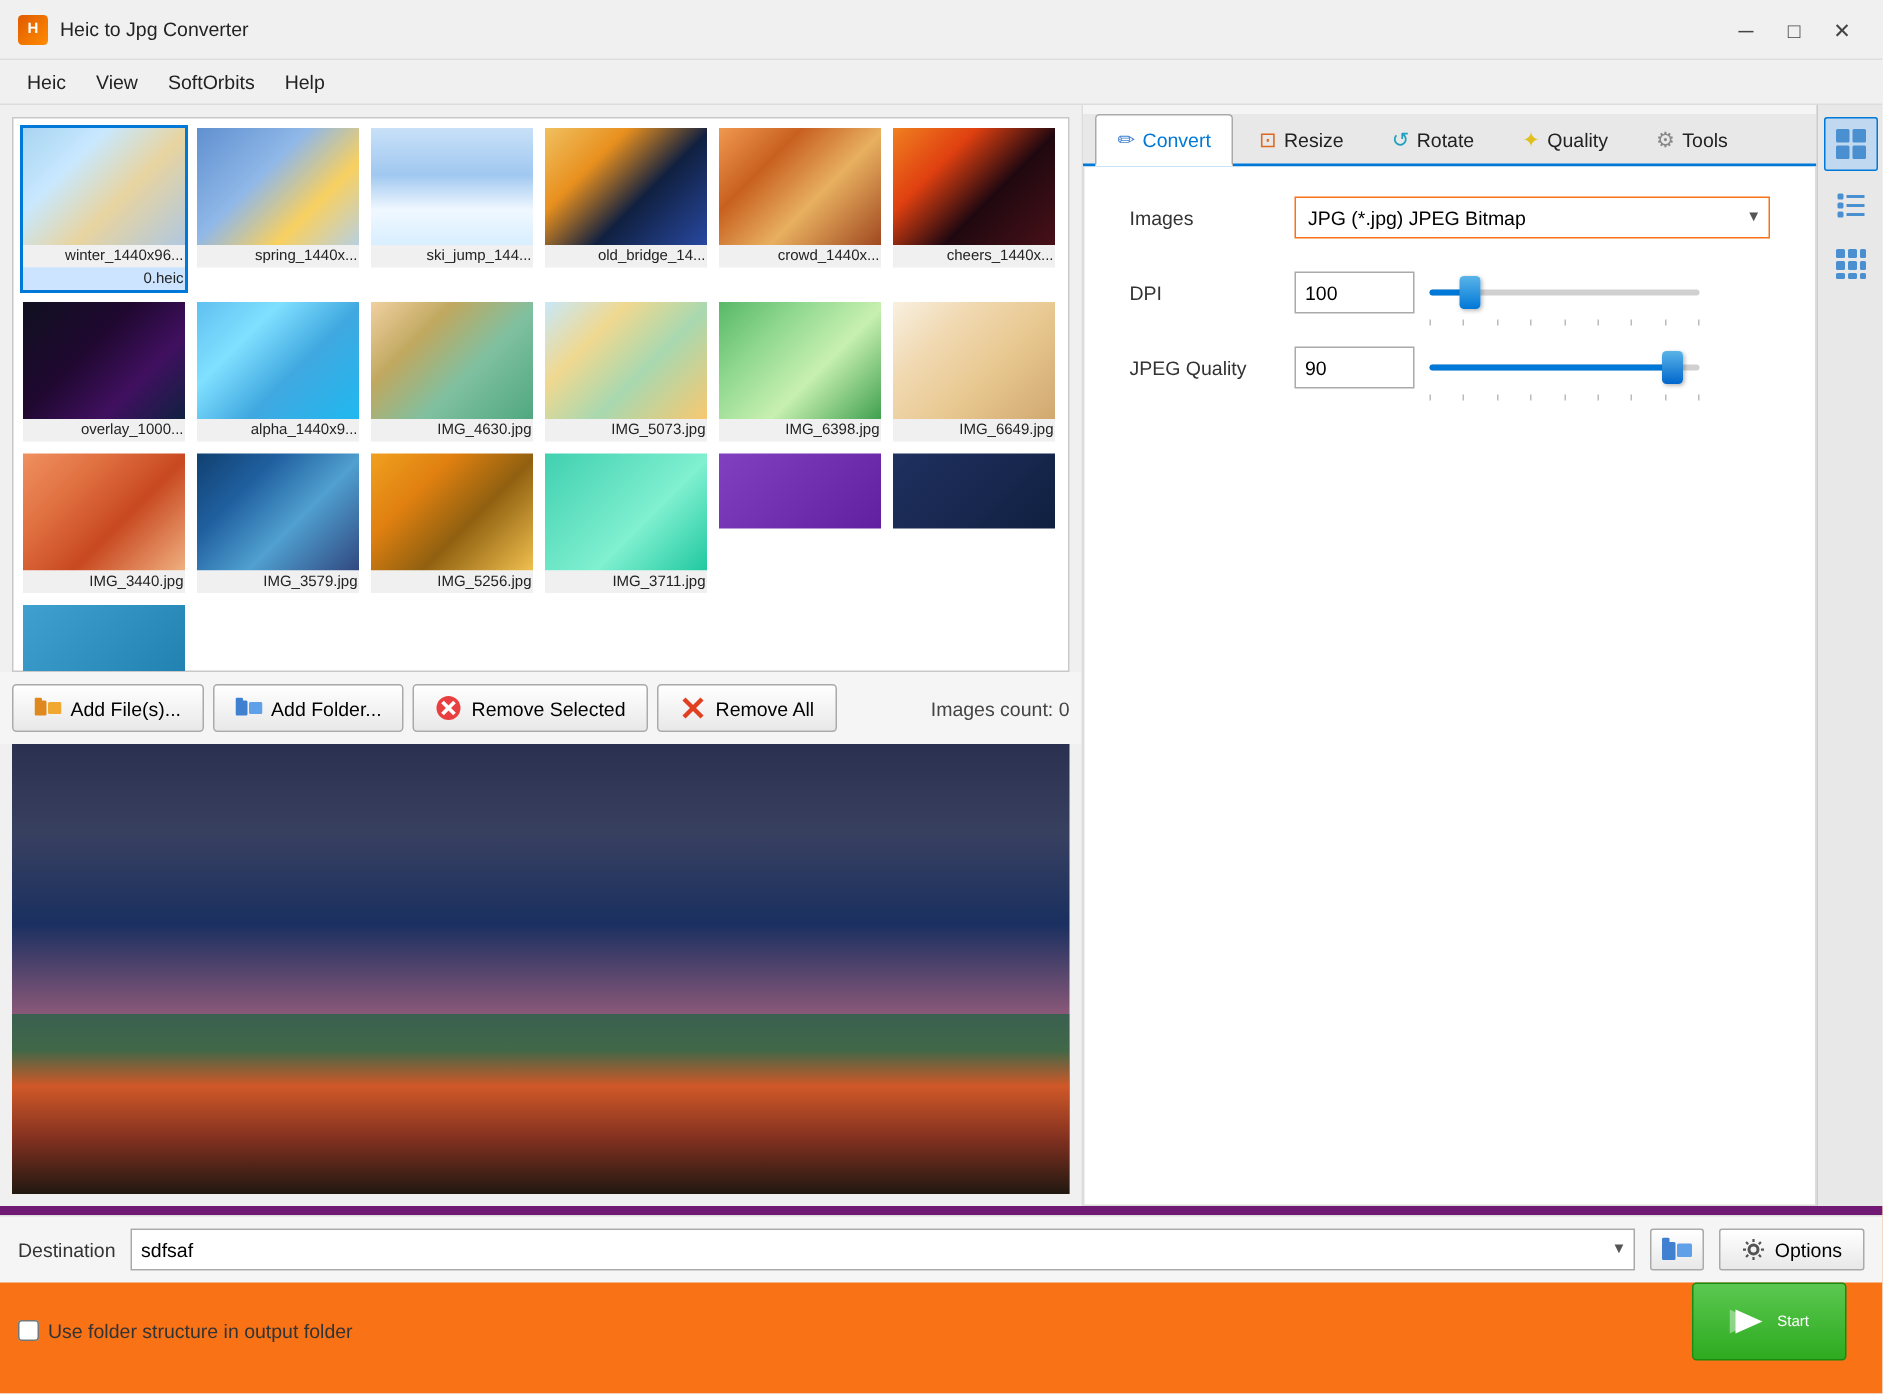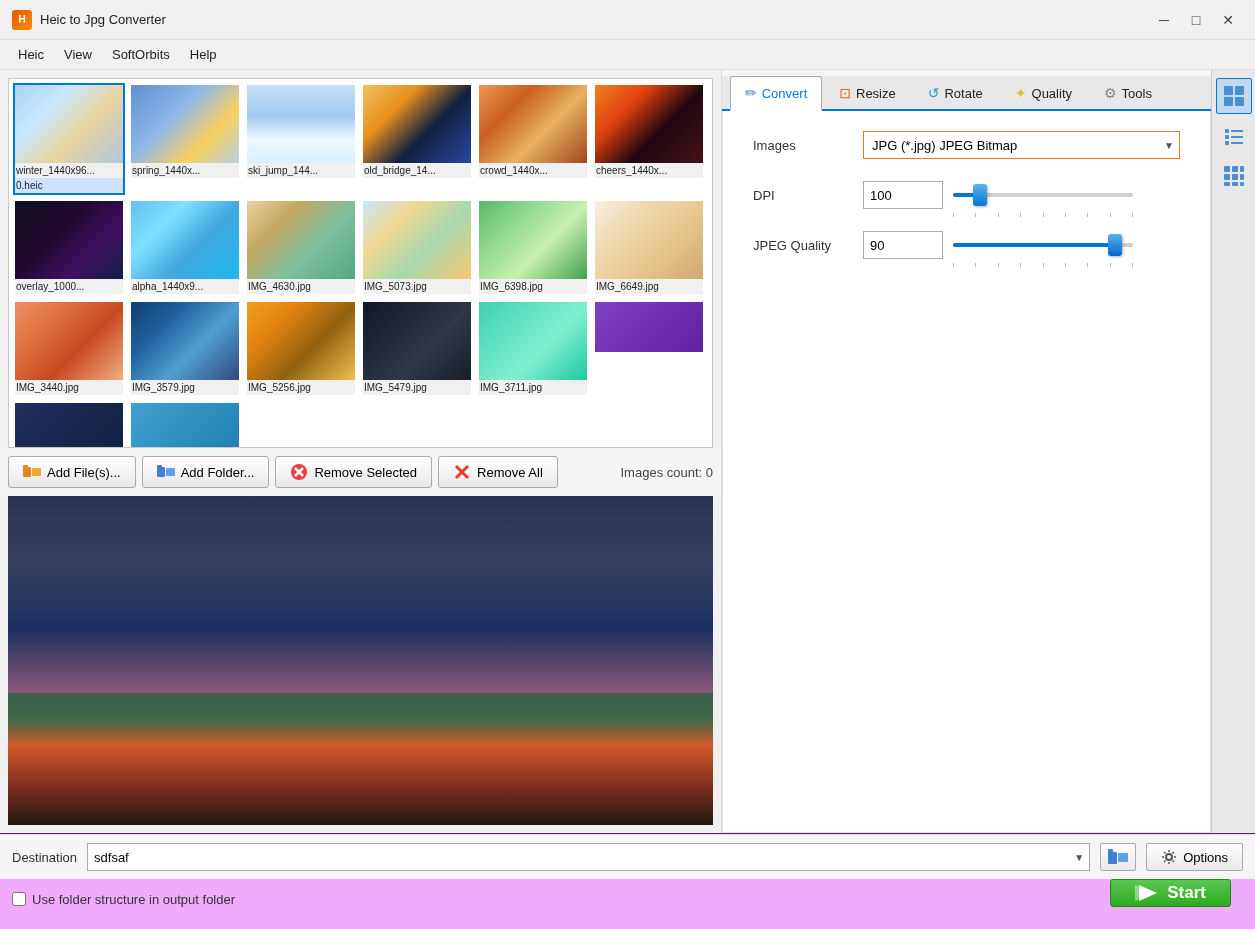--- a/index.html
+++ b/index.html
@@ -106,21 +106,21 @@
       background: #cce4ff;
     }
     .grid-item-thumb {
       width: 108px;
       height: 78px;
       object-fit: cover;
       display: block;
     }
     .grid-item-label {
       font-size: 10px;
-      text-align: left;
+      text-align: right;
       padding: 2px 1px;
       overflow: hidden;
       text-overflow: ellipsis;
       white-space: nowrap;
       background: #f0f0f0;
     }
 
     
     .toolbar {
       display: flex;
@@ -374,27 +374,27 @@
       width: 14px;
       height: 14px;
       cursor: pointer;
     }
     .checkbox-label {
       font-size: 13px;
       color: #333;
     }
 
     .start-btn {
-      height: 28px;
+      height: 52px;
       padding: 0 24px;
       background: linear-gradient(to bottom, #5ac850, #2eaa20);
       border: 1px solid #1a8a10;
       color: white;
-      font-size: 17px;
-      font-weight: bold;
+      font-size: 10px;
+      font-weight: normal;
       cursor: pointer;
       display: flex;
       align-items: center;
       gap: 8px;
       border-radius: 3px;
       white-space: nowrap;
       align-self: flex-end;
       margin-right: 12px;
       margin-bottom: 12px;
     }
@@ -464,22 +464,22 @@
       display: flex;
       flex: 1;
       overflow: hidden;
     }
     .left-content {
       display: flex;
       flex-direction: column;
       flex: 1;
     }
     .bottom-area {
-      border-top: 1px solid #701a75;
-      background: #f0abfc;
+      border-top: 6px solid #701a75;
+      background: #f97316;
     }
   </style>
 </head>
 <body>
 
 <div class="full-layout">
 
   <div class="title-bar">
     <div class="title-bar-icon">H</div>
     <span class="title-bar-text">Heic to Jpg Converter</span>
@@ -558,24 +558,20 @@
             <div class="grid-item-thumb thumb-img3440" style="height:78px;width:108px;"></div>
             <div class="grid-item-label">IMG_3440.jpg</div>
           </div>
           <div class="grid-item">
             <div class="grid-item-thumb thumb-img3579" style="height:78px;width:108px;"></div>
             <div class="grid-item-label">IMG_3579.jpg</div>
           </div>
           <div class="grid-item">
             <div class="grid-item-thumb thumb-img5256" style="height:78px;width:108px;"></div>
             <div class="grid-item-label">IMG_5256.jpg</div>
-          </div>
-          <div class="grid-item">
-            <div class="grid-item-thumb thumb-img5479" style="height:78px;width:108px;"></div>
-            <div class="grid-item-label">IMG_5479.jpg</div>
           </div>
           <div class="grid-item">
             <div class="grid-item-thumb thumb-img3711" style="height:78px;width:108px;"></div>
             <div class="grid-item-label">IMG_3711.jpg</div>
           </div>
 
           <div class="grid-item">
             <div class="grid-item-thumb" style="height:50px;width:108px;background:linear-gradient(135deg,#8040c0,#6020a0);"></div>
           </div>
           <div class="grid-item">

